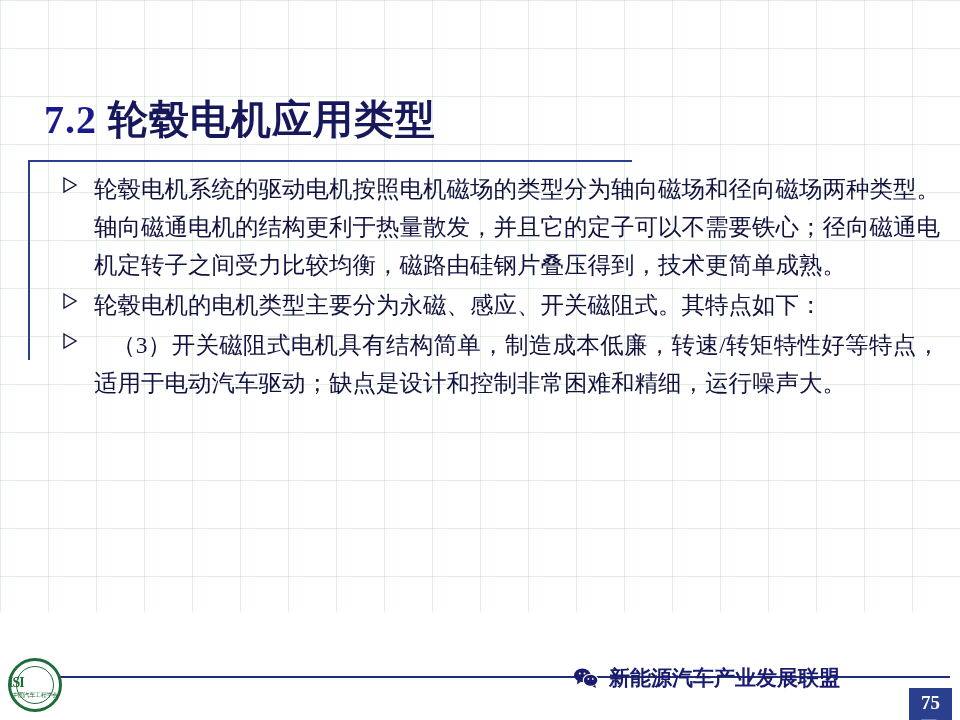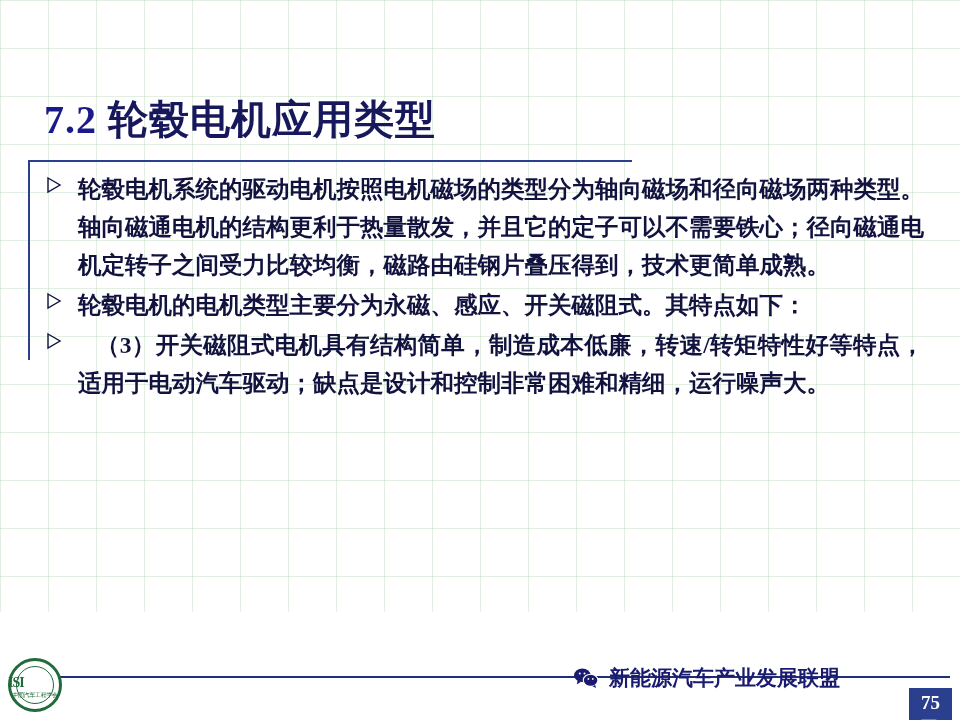--- a/index.html
+++ b/index.html
@@ -54,24 +54,23 @@
   .left-rule {
     position: absolute;
     left: 28px;
     top: 160px;
     width: 2px;
     height: 200px;
     background: #2b3f8f;
   }
   .body {
     position: absolute;
-    left: 40px;
+    left: 56px;
     top: 170px;
     width: 884px;
-    font-weight: bold;
   }
   .para {
     position: relative;
     display: block;
     color: #12123f;
     font-size: 23.5px;
     line-height: 38px;
     text-align: justify;
     margin-bottom: 2px;
     padding-left: 38px;

